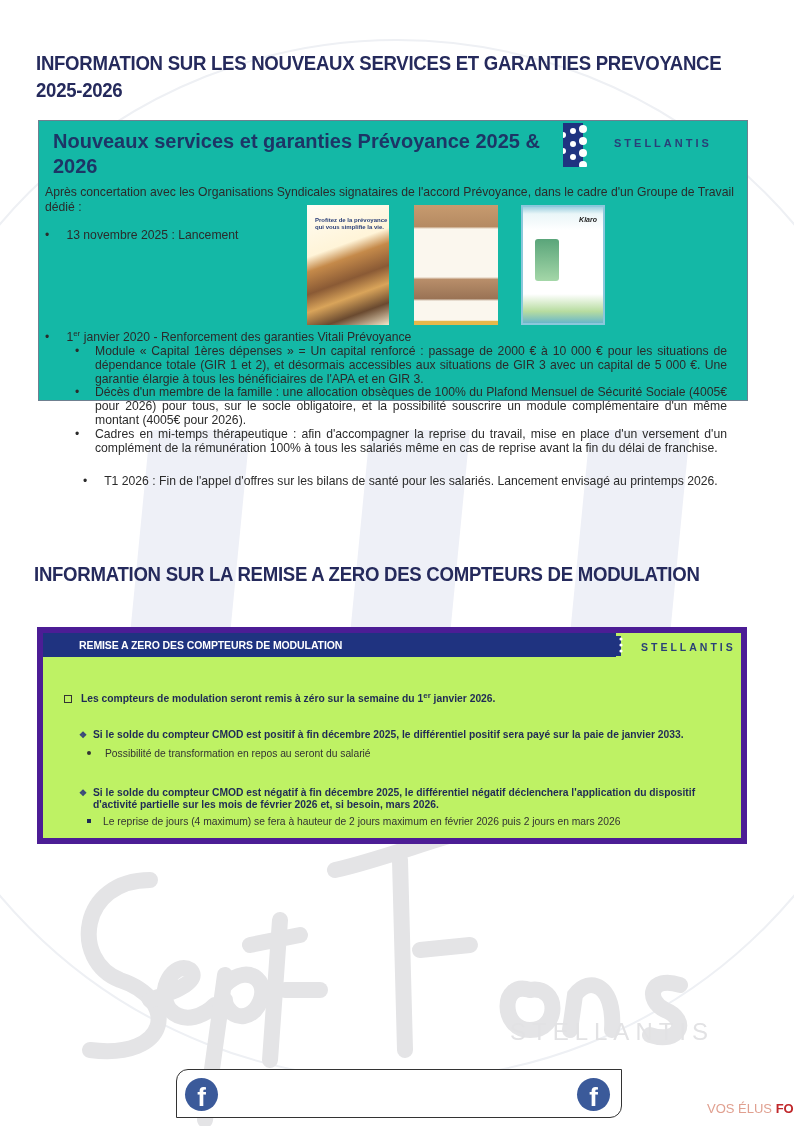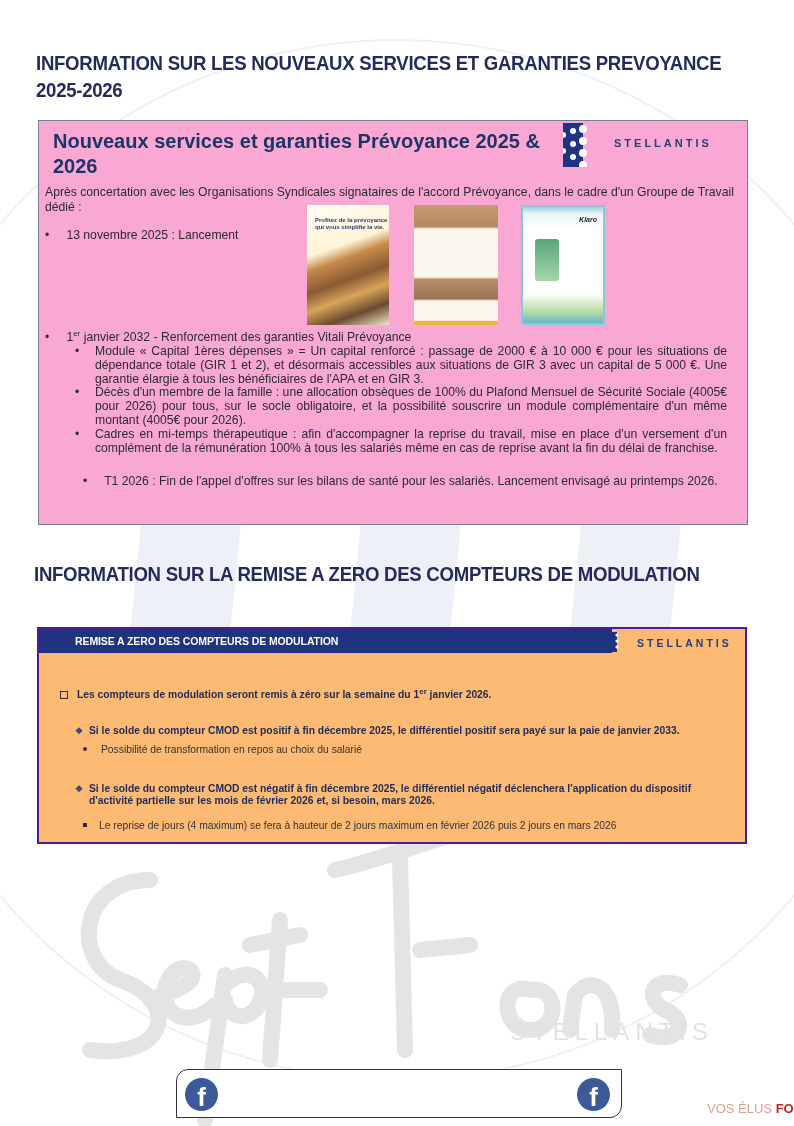--- a/index.html
+++ b/index.html
@@ -17,22 +17,22 @@
     }
     .h2 {
       position: absolute; left: 34px; top: 561px; width: 760px;
       font-weight: bold; font-size: 20px; line-height: 26px; color: #252a5c;
       letter-spacing: -0.3px; z-index: 2; white-space: nowrap;
       transform: scaleX(0.93); transform-origin: left top;
     }
 
     
     .card1 {
-      position: absolute; left: 38px; top: 120px; width: 710px; height: 405px;
-      border: 1px solid #6f8090; background: #f9a8d4; z-index: 2;
+      position: absolute; left: 38px; top: 120px; width: 710px; height: 281px;
+      border: 1px solid #6f8090; background: #14b8a6; z-index: 2;
     }
     .c1-title {
       position: absolute; left: 14px; top: 8px; width: 500px;
       font-weight: bold; font-size: 20px; line-height: 25px; color: #1d3566;
     }
     .c1-logo-dots { position: absolute; left: 524px; top: 2px; width: 26px; height: 44px; }
     .stl-logo {
       position: absolute; font-family: "Liberation Sans", sans-serif; letter-spacing: 3px;
       color: #2a3f78; font-weight: bold;
     }
@@ -56,42 +56,42 @@
     .c1-sub { position: absolute; left: 34px; top: 224px; width: 654px; }
     .sub-item { display: flex; font-size: 12.2px; line-height: 13.8px; color: #2b2b2b; margin-bottom: 0px; }
     .sub-item .bd { width: 22px; flex: none; text-align: left; padding-left: 2px; }
     .sub-item .tx { text-align: justify; flex: 1; }
     .c1-b3 { position: absolute; left: 6px; top: 353px; font-size: 12.2px; color: #2b2b2b; margin-left: 38px; }
     sup { font-size: 8px; vertical-align: super; line-height: 0; }
 
     
     .card2 {
       position: absolute; left: 37px; top: 627px; width: 710px; height: 217px;
-      border: 2px solid #4c1d95; background: #fdba74; z-index: 2;
+      border: 6px solid #4c1d95; background: #bef264; z-index: 2;
     }
     .c2-header {
       position: absolute; left: 0; top: 0; width: 573px; height: 24px; background: #1f3380;
     }
     .c2-header-text {
       position: absolute; left: 36px; top: 6px; font-family: "Liberation Sans", sans-serif;
       font-weight: bold; font-size: 10.5px; color: #ffffff; letter-spacing: -0.1px;
     }
     .c2-dots { position: absolute; left: 572px; top: 3px; width: 10px; height: 20px; }
     .c2-stl { left: 598px; top: 8px; font-size: 10.5px; }
     .c2-l1 {
       position: absolute; left: 21px; top: 60px; font-weight: bold; font-size: 10.3px;
       color: #1f2a56; white-space: nowrap;
     }
     .chk { display: inline-block; width: 8px; height: 8px; border: 1px solid #333; margin-right: 9px; vertical-align: -1px; }
     .c2-l2 { position: absolute; left: 36px; top: 96px; font-weight: bold; font-size: 10.3px; color: #1f2a56; white-space: nowrap; }
     .diamond { display: inline-block; width: 14px; color: #3b4a7a; font-size: 9px; }
     .c2-l2b { position: absolute; left: 44px; top: 115px; font-size: 10.3px; color: #333; white-space: nowrap; }
     .c2-l3 { position: absolute; left: 36px; top: 154px; width: 670px; font-weight: bold; font-size: 10.3px; line-height: 11px; color: #1f2a56; }
     .c2-l3 .ind { display: block; padding-left: 14px; }
-    .c2-l3b { position: absolute; left: 44px; top: 191px; font-size: 10.3px; color: #333; white-space: nowrap; }
+    .c2-l3b { position: absolute; left: 44px; top: 183px; font-size: 10.3px; color: #333; white-space: nowrap; }
     .sq { display: inline-block; width: 4px; height: 4px; background: #1f2a56; margin-right: 12px; vertical-align: 2px; }
     .rd { display: inline-block; width: 4px; height: 4px; border-radius: 50%; background: #333; margin-right: 14px; vertical-align: 2px; }
 
     
     .fb-box {
       position: absolute; left: 176px; top: 1069px; width: 446px; height: 49px;
       border: 1px solid #333; border-radius: 12px 0 12px 0; background: #ffffff; z-index: 2;
     }
     .fb-icon {
       position: absolute; top: 8px; width: 33px; height: 33px; border-radius: 50%;
@@ -170,21 +170,21 @@
     </div>
     <div class="flyer f2"></div>
     <div class="flyer f3">
       <div class="klaro">Klaro</div>
       <div class="phone"></div>
     </div>
   </div>
 
   <div class="c1-b2">
     <span class="bullet-dot">•</span>
-    <span>1</span><sup>er</sup><span> janvier 2032 - Renforcement des garanties Vitali Prévoyance</span>
+    <span>1</span><sup>er</sup><span> janvier 2020 - Renforcement des garanties Vitali Prévoyance</span>
   </div>
 
   <div class="c1-sub">
     <div class="sub-item">
       <span class="bd">•</span>
       <span class="tx">Module « Capital 1ères dépenses » = Un capital renforcé : passage de 2000 € à 10 000 € pour les situations de dépendance totale (GIR 1 et 2), et désormais accessibles aux situations de GIR 3 avec un capital de 5 000 €. Une garantie élargie à tous les bénéficiaires de l'APA et en GIR 3.</span>
     </div>
     <div class="sub-item">
       <span class="bd">•</span>
       <span class="tx">Décès d'un membre de la famille : une allocation obsèques de 100% du Plafond Mensuel de Sécurité Sociale (4005€ pour 2026) pour tous, sur le socle obligatoire, et la possibilité souscrire un module complémentaire d'un même montant (4005€ pour 2026).</span>
@@ -216,21 +216,21 @@
   <div class="stl-logo c2-stl">STELLANTIS</div>
 
   <div class="c2-l1">
     <span class="chk"></span><span>Les compteurs de modulation seront remis à zéro sur la semaine du 1</span><sup>er</sup><span> janvier 2026.</span>
   </div>
 
   <div class="c2-l2">
     <span class="diamond">❖</span><span>Si le solde du compteur CMOD est positif à fin décembre 2025, le différentiel positif sera payé sur la paie de janvier 2033.</span>
   </div>
   <div class="c2-l2b">
-    <span class="rd"></span><span>Possibilité de transformation en repos au choix du salarié</span>
+    <span class="rd"></span><span>Possibilité de transformation en repos au seront du salarié</span>
   </div>
 
   <div class="c2-l3">
     <span class="diamond">❖</span><span>Si le solde du compteur CMOD est négatif à fin décembre 2025, le différentiel négatif déclenchera l'application du dispositif</span>
     <span class="ind">d'activité partielle sur les mois de février 2026 et, si besoin, mars 2026.</span>
   </div>
   <div class="c2-l3b">
     <span class="sq"></span><span>Le reprise de jours (4 maximum) se fera à hauteur de 2 jours maximum en février 2026 puis 2 jours en mars 2026</span>
   </div>
 </div>

